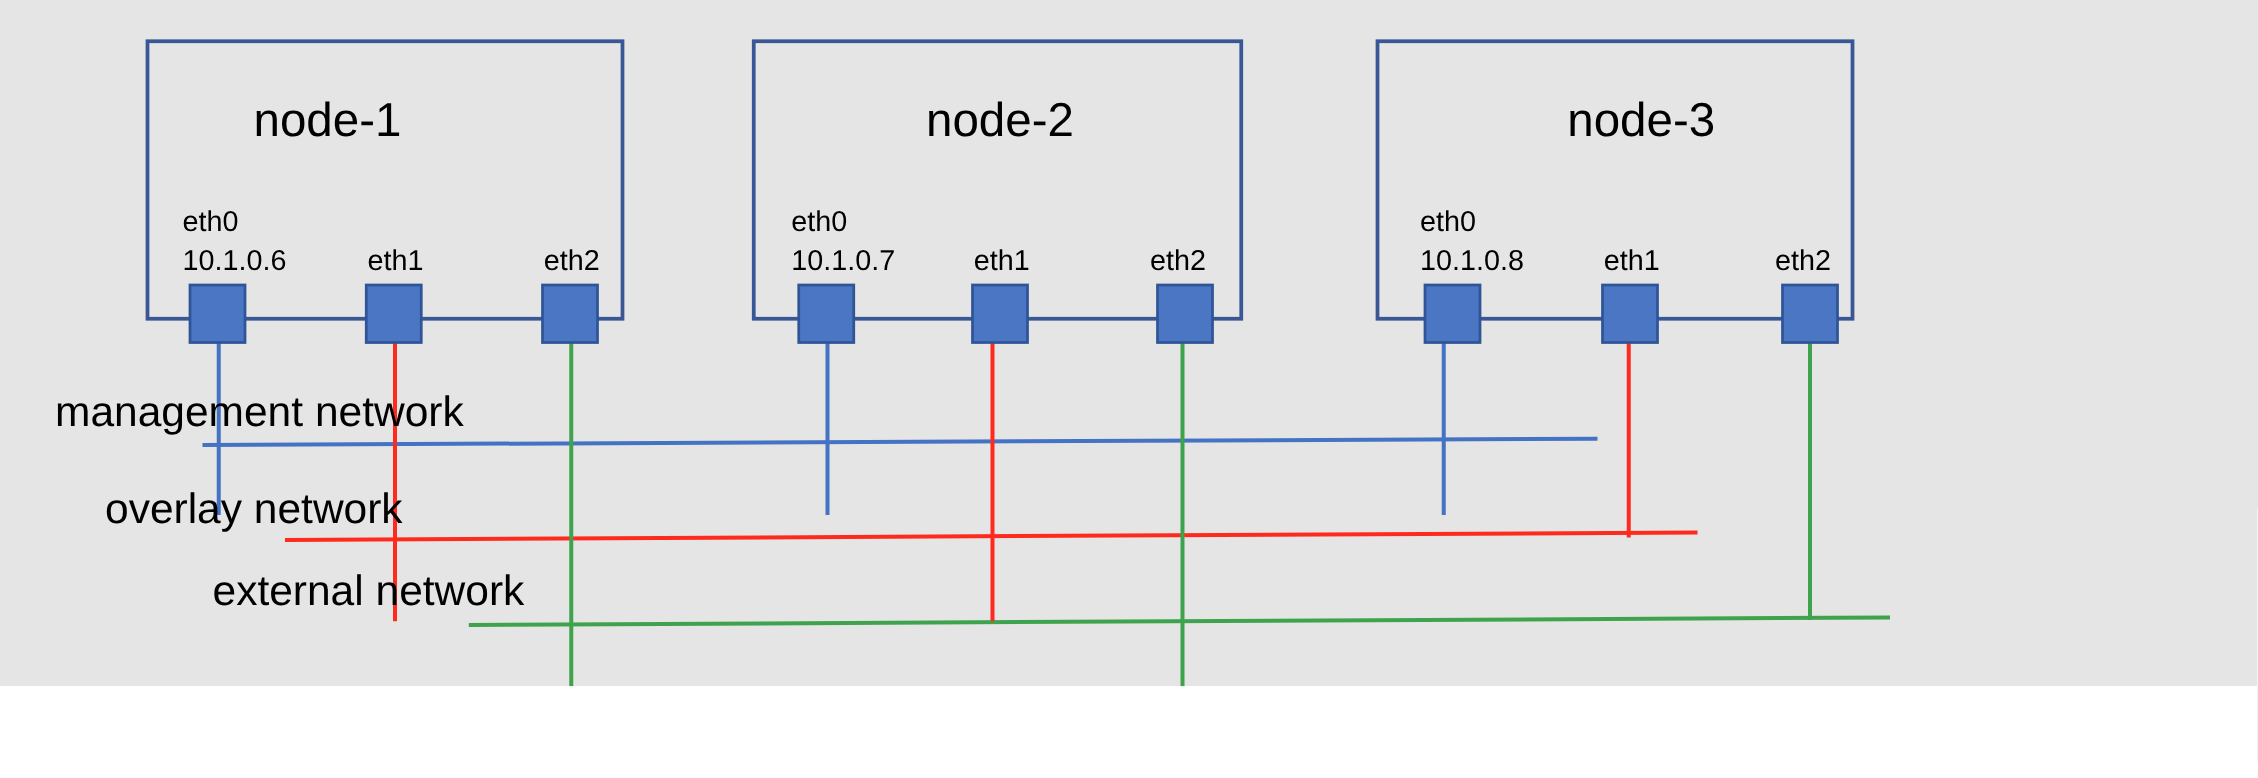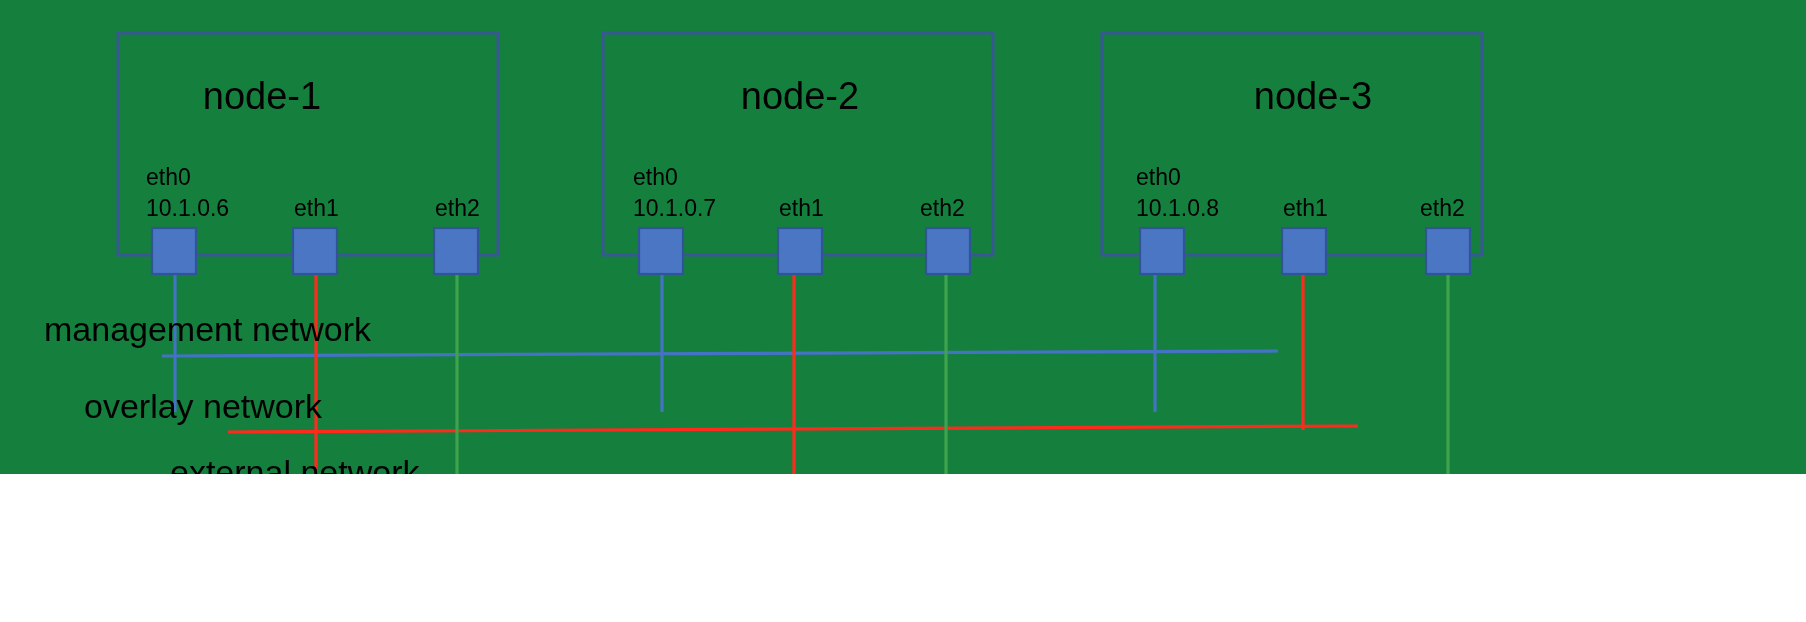--- a/index.html
+++ b/index.html
@@ -3,22 +3,22 @@
 <meta charset="utf-8">
 <style>
   html, body {
     margin: 0;
     padding: 0;
     background: #ffffff;
   }
   #stage {
     position: relative;
     width: 1806px;
-    height: 474px;
-    background: #15803d;
+    height: 549px;
+    background: #e5e5e5;
     overflow: hidden;
     font-family: "Liberation Sans", sans-serif;
   }
   svg.diagram {
     position: absolute;
     left: 0;
     top: 0;
     width: 1806px;
     height: 622px;
     display: block;

